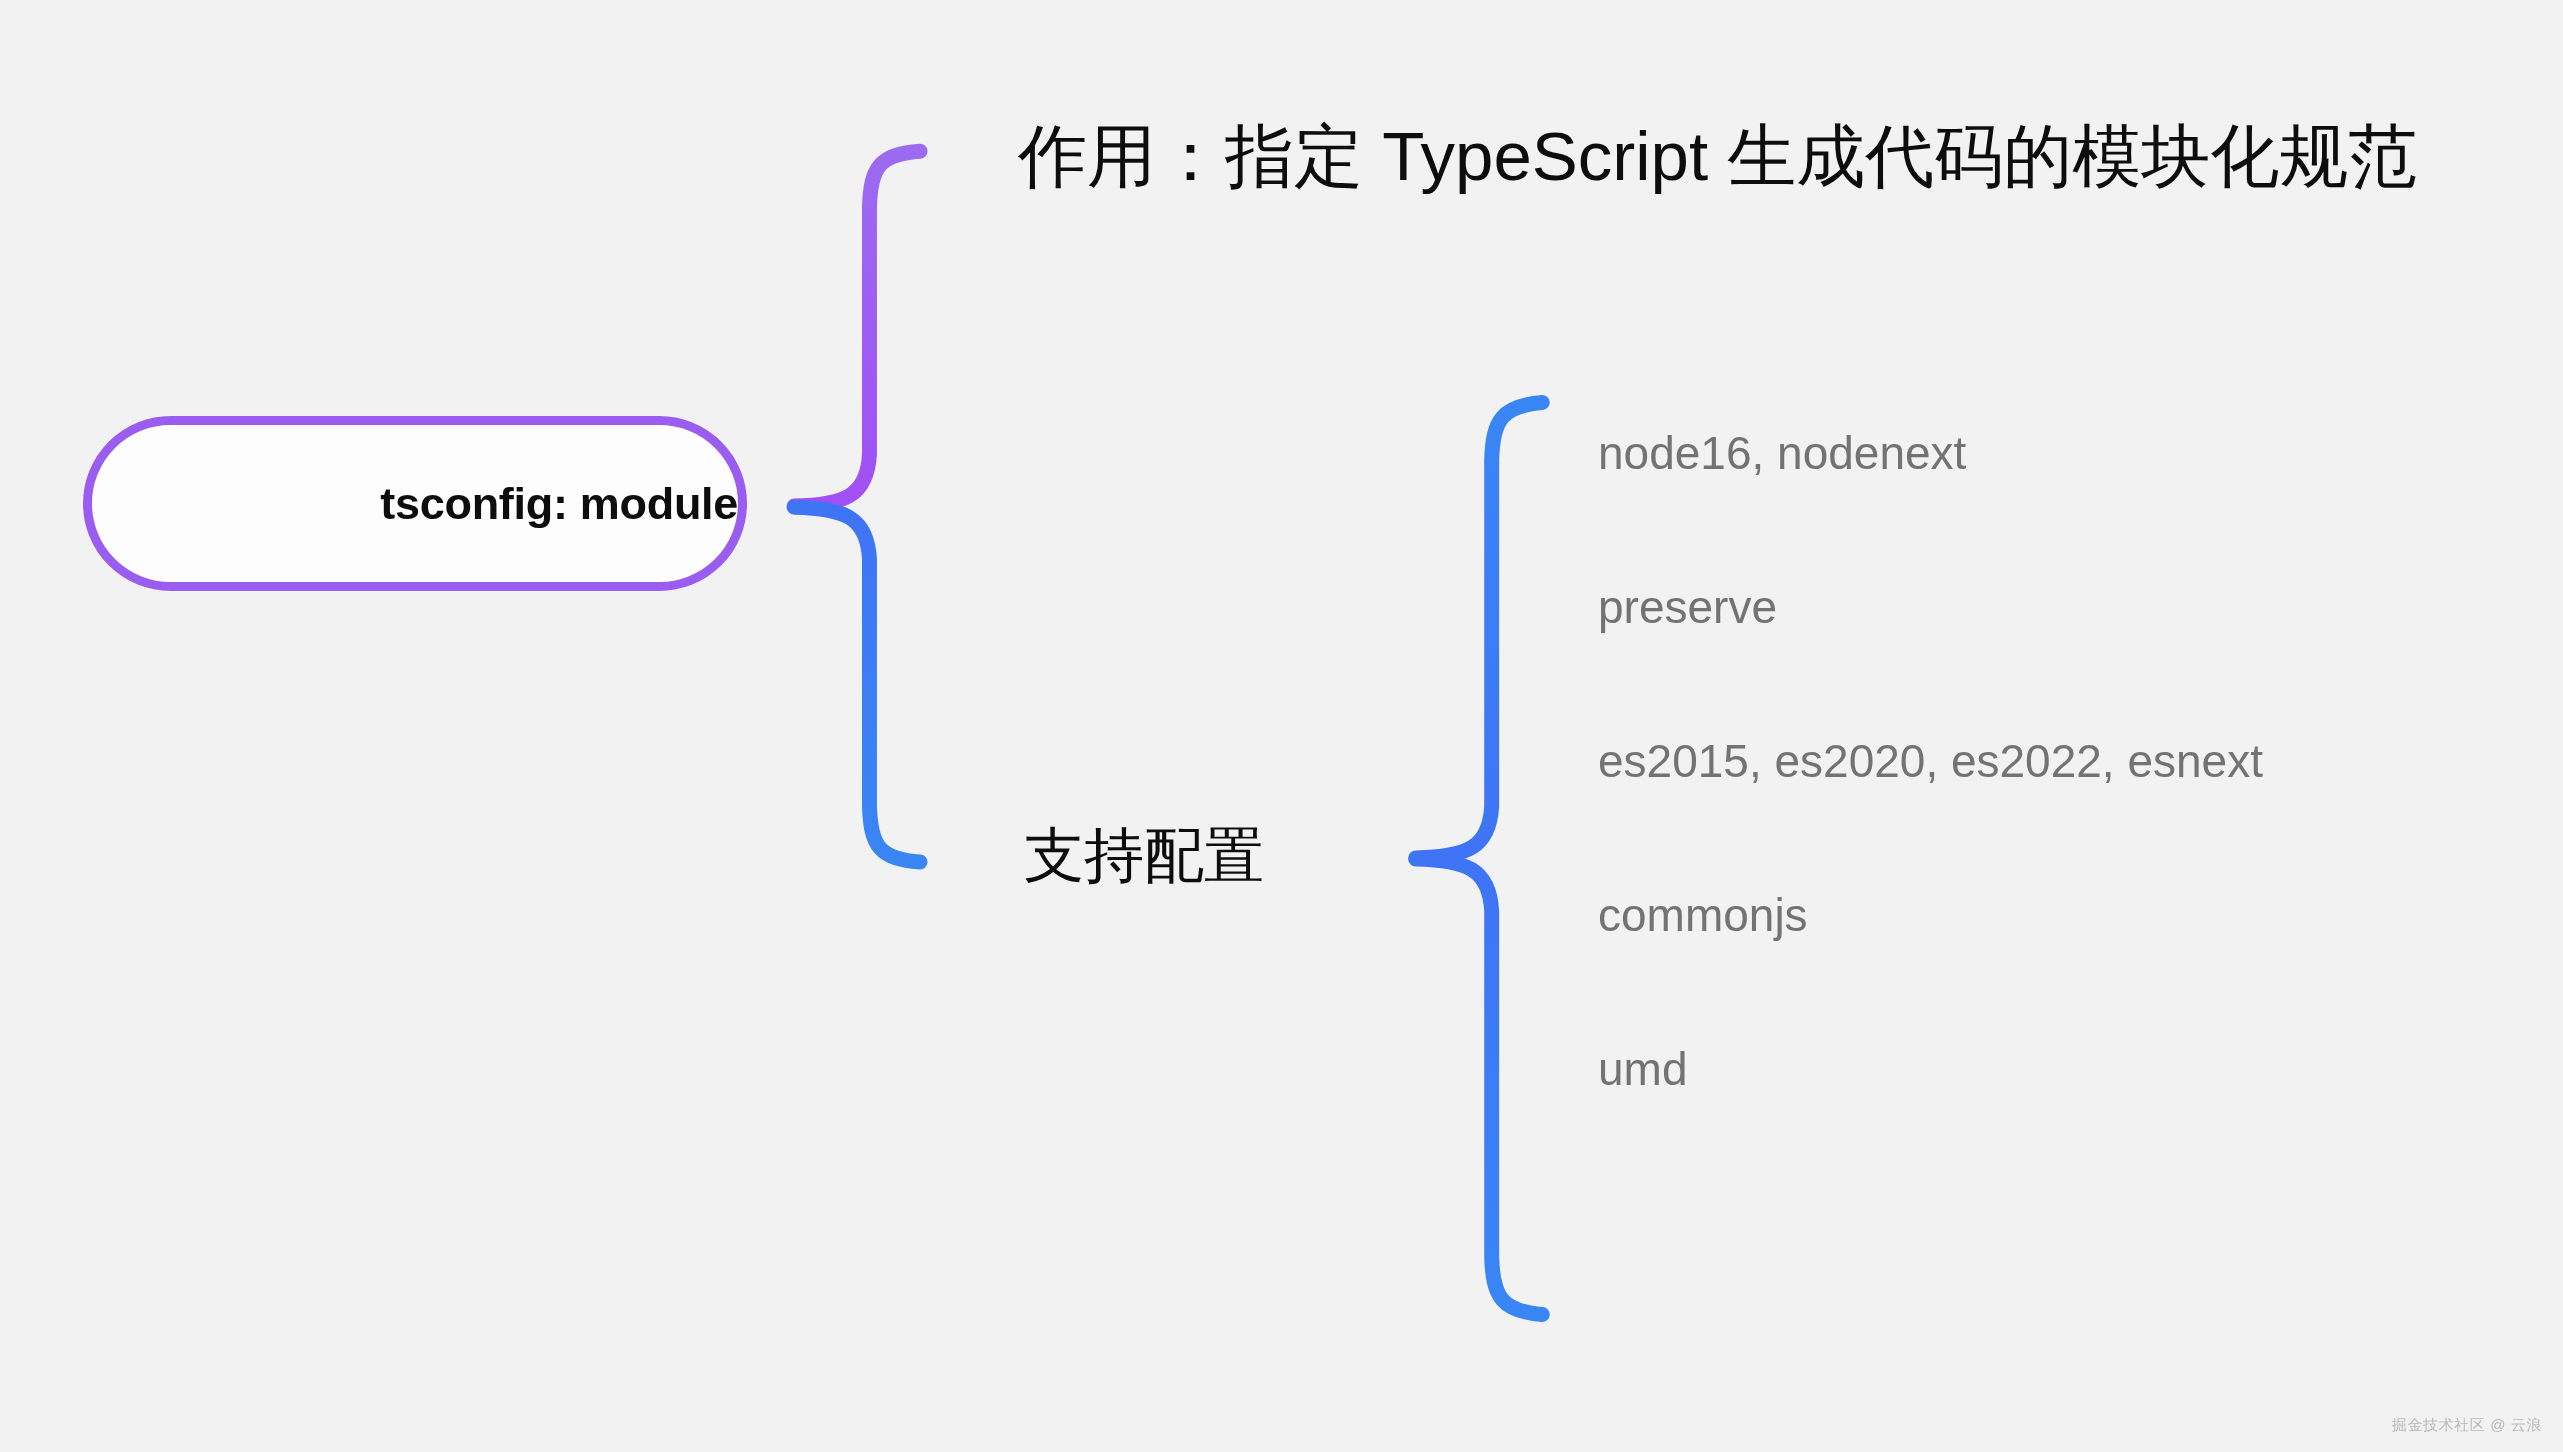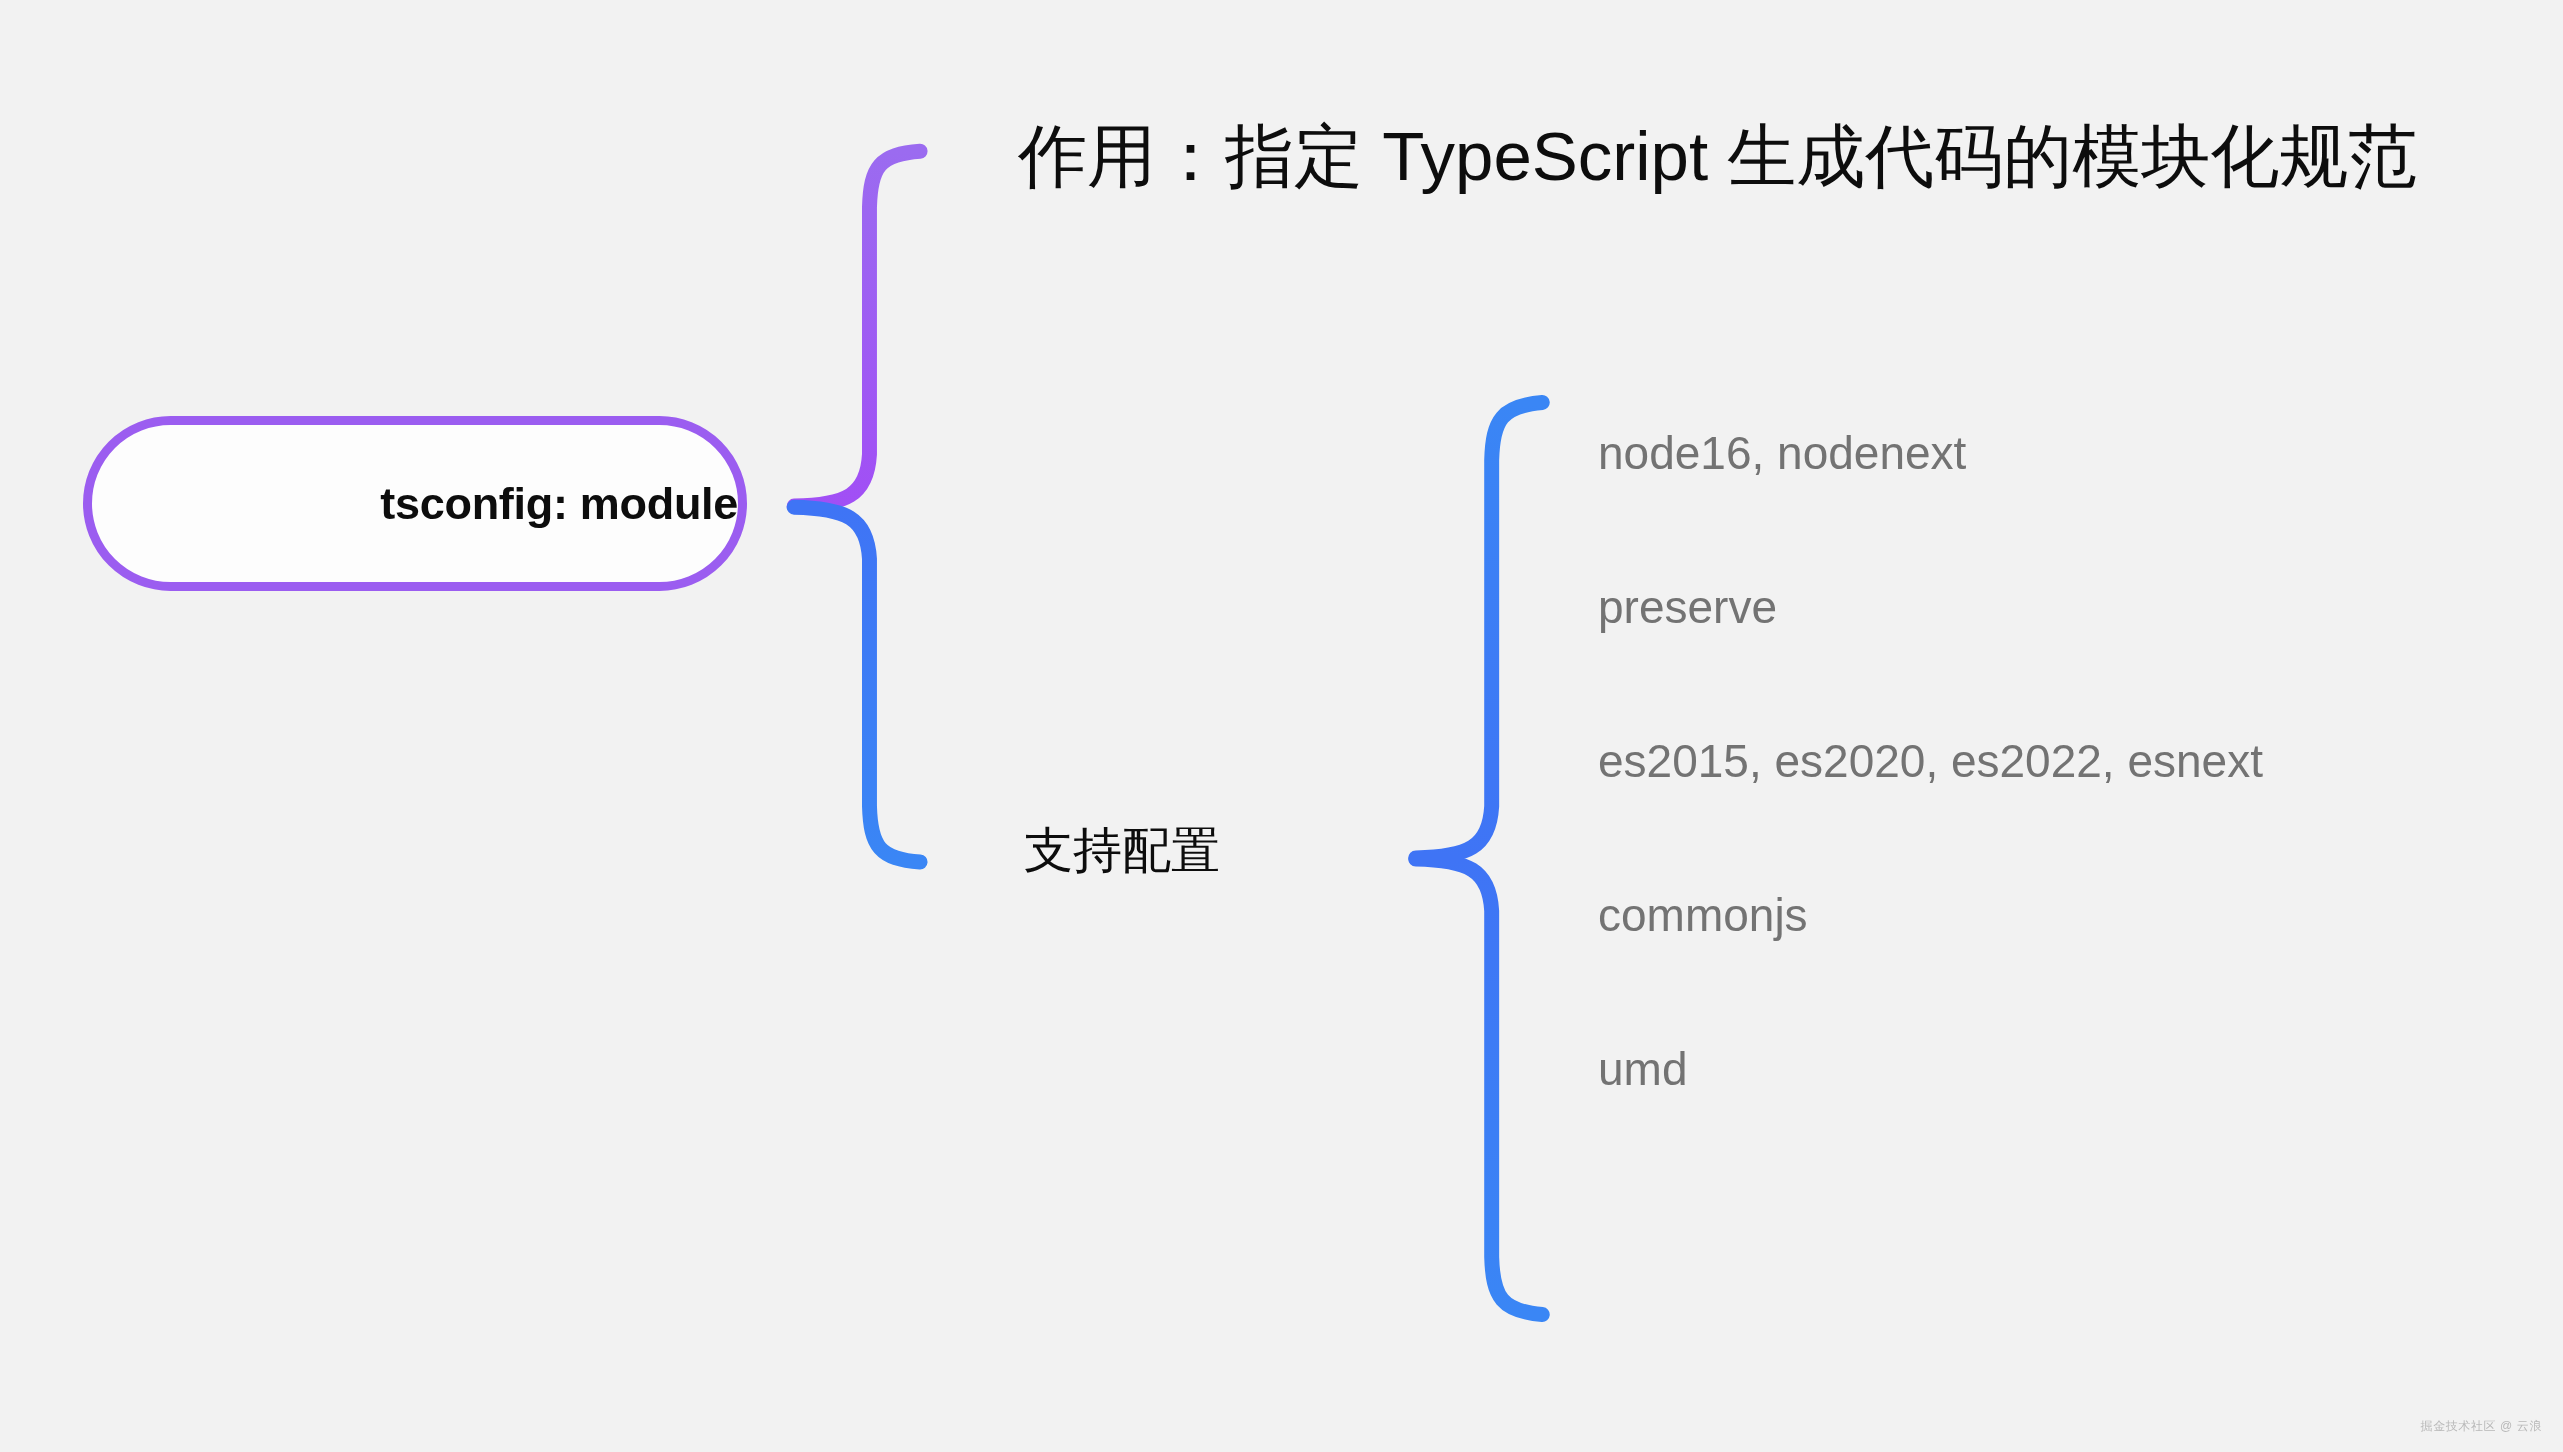--- a/index.html
+++ b/index.html
@@ -57,21 +57,21 @@
     line-height: 1;
   }
   #branch-purpose {
     left: 1018px;
     top: 122px;
     font-size: 69px;
   }
   #branch-configs {
     left: 1024px;
     top: 826px;
-    font-size: 49px;
+    font-size: 60px;
   }
 
   
   #option-list {
     position: absolute;
     left: 1598px;
     top: 376px;
     width: 897px;
   }
   .option-item {
@@ -82,21 +82,21 @@
     color: #737373;
     white-space: nowrap;
     line-height: 1;
   }
 
   
   #watermark {
     position: absolute;
     right: 21px;
     bottom: 17px;
-    font-size: 12px;
+    font-size: 15px;
     color: #b9b9b9;
     letter-spacing: 0.6px;
     white-space: nowrap;
   }
 </style>
 </head>
 <body>
 
 <div id="canvas">
 

